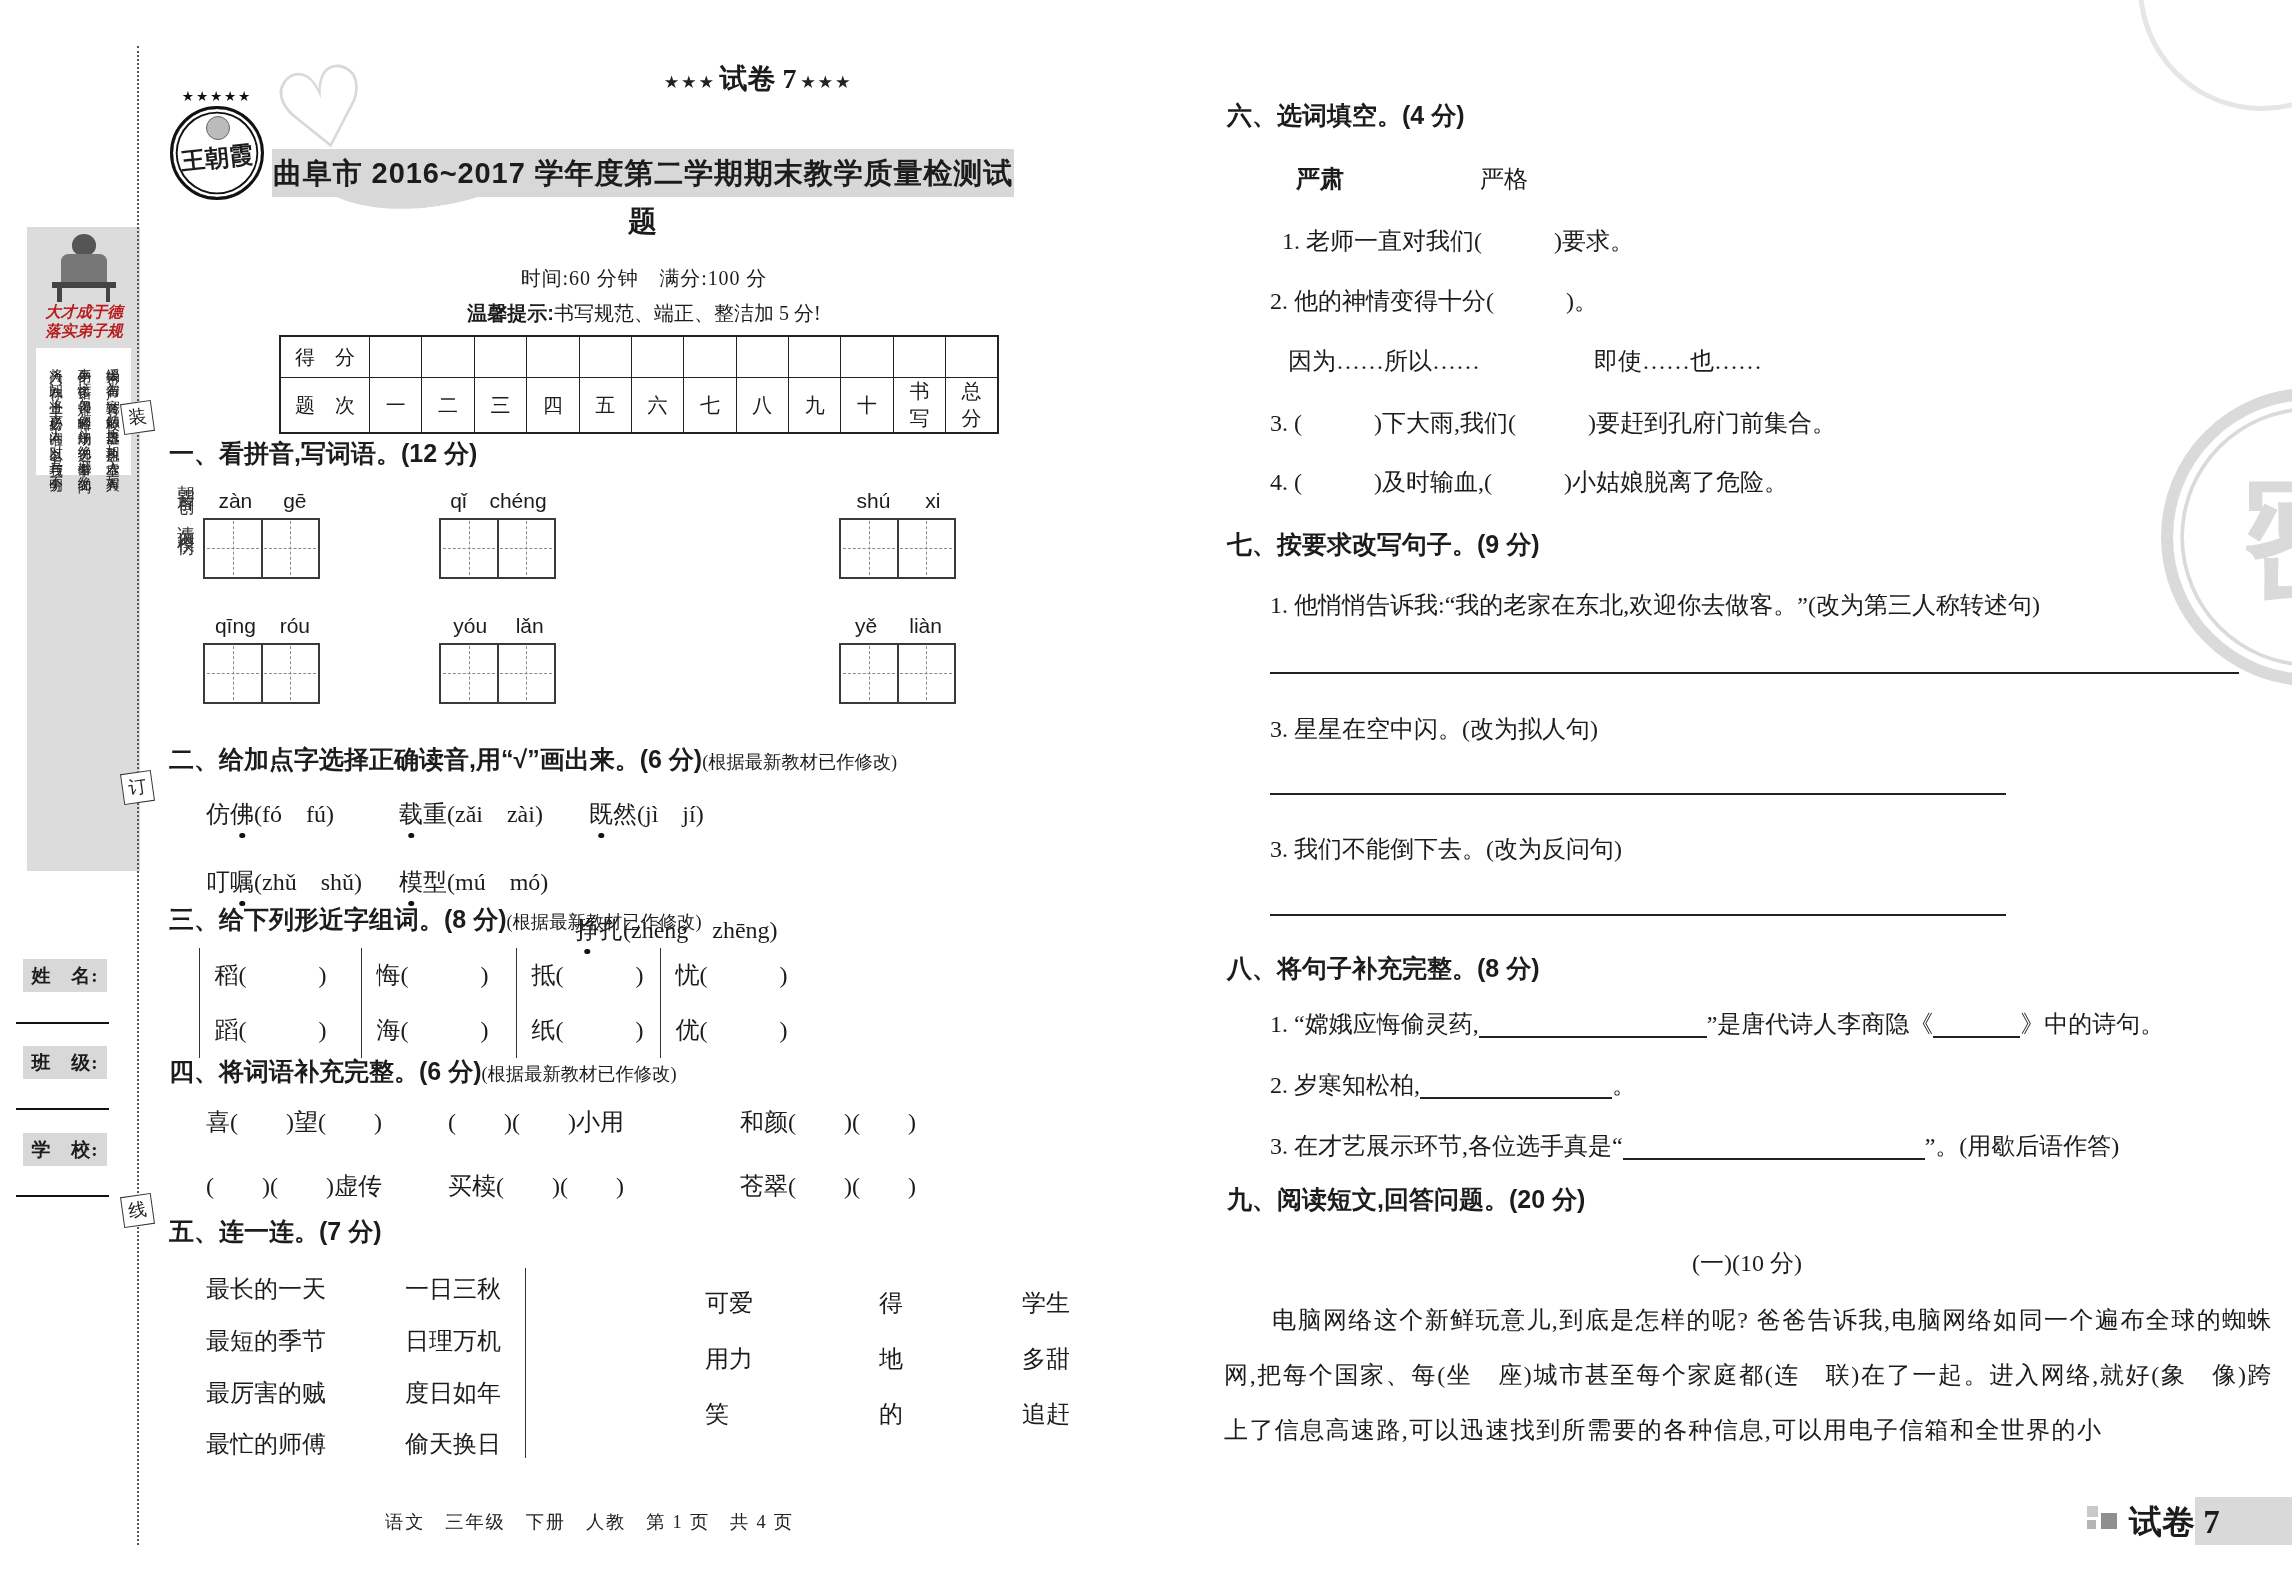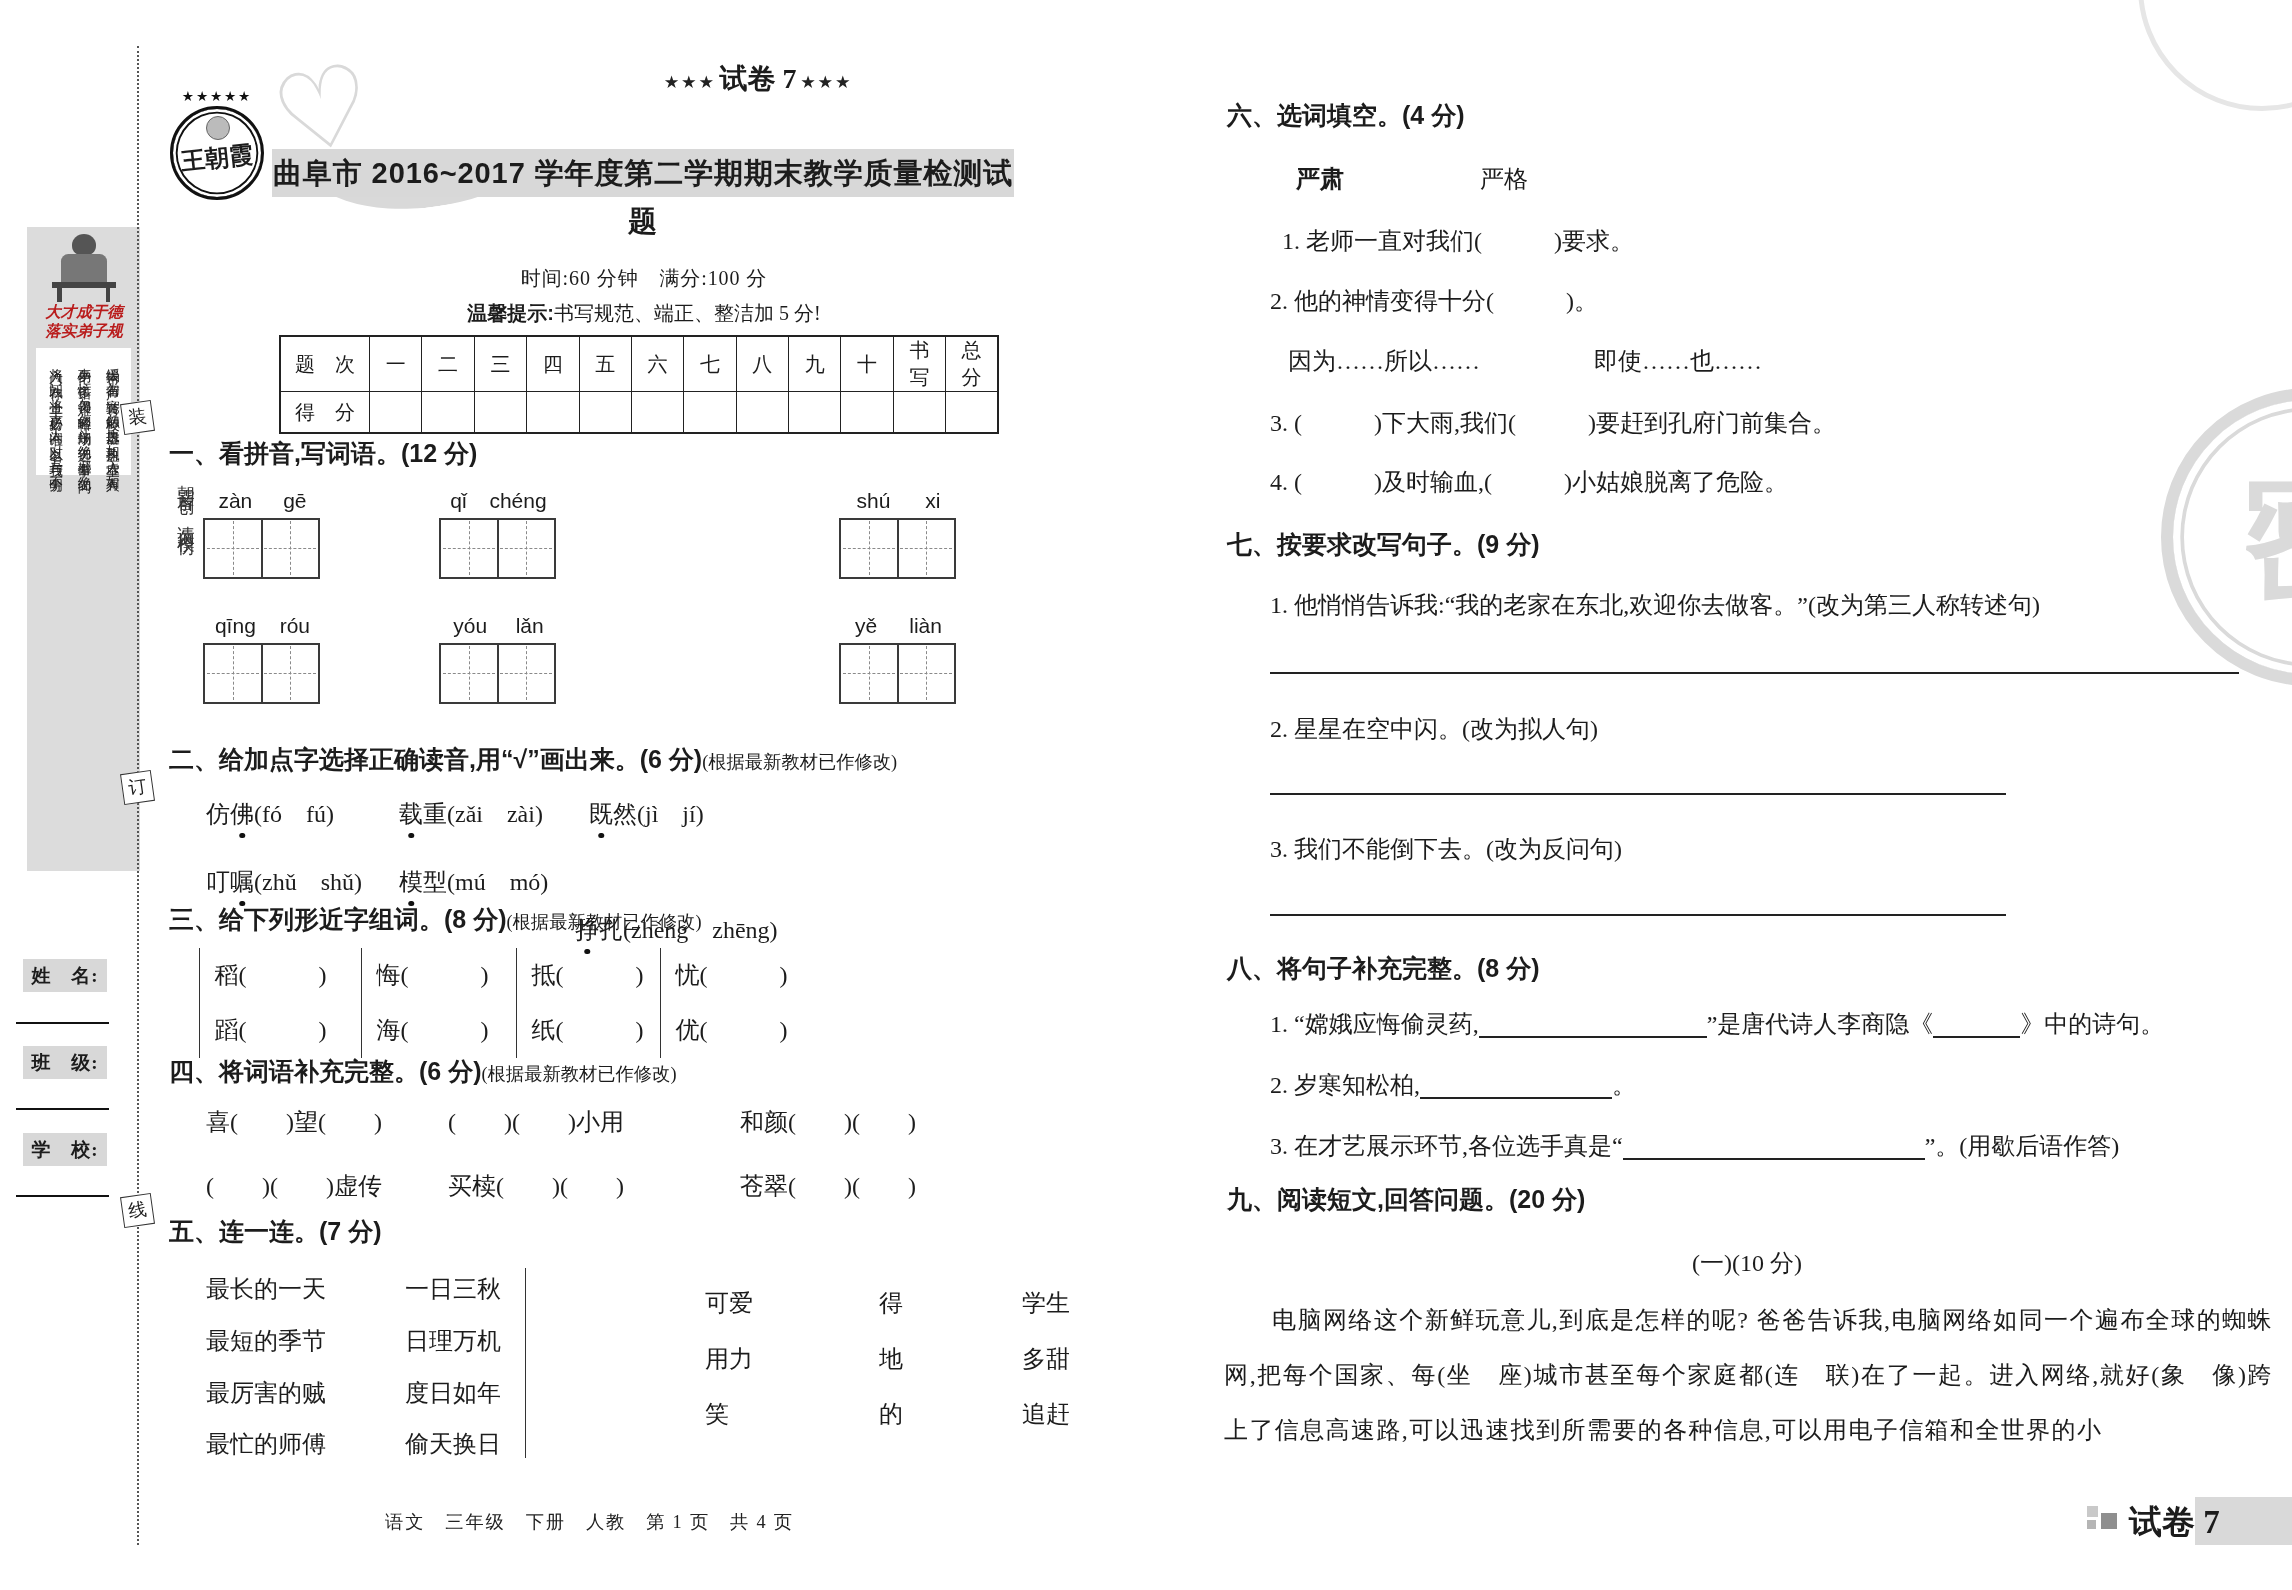--- a/index.html
+++ b/index.html
@@ -165,48 +165,48 @@
 
   <div class="abs banner hei" style="left:272px;top:149px;width:742px;height:48px;">曲阜市 2016~2017 学年度第二学期期末教学质量检测试题</div>
   <div class="abs timerow" style="left:274px;top:265px;width:740px;">时间:60 分钟　满分:100 分</div>
   <div class="abs tiprow" style="left:274px;top:300px;width:740px;">
     <span class="hei" style="font-size:20px;">温馨提示:</span><span>书写规范、端正、整洁加 5 分!</span>
   </div>
 
   <table class="score abs" style="left:279px;top:335px;">
     <tbody>
         <tr>
+      <td style="height:40px;">得　分</td>
+      <td></td>
+          <td></td>
+      <td></td>
+          <td></td>
+      <td></td>
+          <td></td>
+      <td></td>
+          <td></td>
+      <td></td>
+          <td></td>
+      <td></td>
+          <td></td>
+    </tr>
+    <tr>
       <td>题　次</td>
       <td>一</td>
       <td>二</td>
       <td>三</td>
       <td>四</td>
       <td>五</td>
       <td>六</td>
       <td>七</td>
       <td>八</td>
       <td>九</td>
       <td>十</td>
       <td>书　写</td>
       <td>总　分</td>
-    </tr>
-    <tr>
-      <td style="height:40px;">得　分</td>
-      <td></td>
-          <td></td>
-      <td></td>
-          <td></td>
-      <td></td>
-          <td></td>
-      <td></td>
-          <td></td>
-      <td></td>
-          <td></td>
-      <td></td>
-          <td></td>
     </tr>
   </tbody>
     </table>
 
   <div class="abs sec-title" style="left:169px;top:437px;">一、看拼音,写词语。(12 分)</div>
 
   <div class="abs py" style="left:203px;top:489px;">
     <div class="py-label">
         <span>zàn</span>
         <span>gē</span>
@@ -340,21 +340,21 @@
   <div class="abs q" style="left:1270px;top:225px;margin-left:12px;">1. 老师一直对我们(　　　)要求。</div>
   <div class="abs q" style="left:1270px;top:285px;">2. 他的神情变得十分(　　　)。</div>
   <div class="abs q" style="left:1288px;top:345px;">因为……所以……</div>
   <div class="abs q" style="left:1594px;top:345px;">即使……也……</div>
   <div class="abs q" style="left:1270px;top:407px;">3. (　　　)下大雨,我们(　　　)要赶到孔府门前集合。</div>
   <div class="abs q" style="left:1270px;top:466px;">4. (　　　)及时输血,(　　　)小姑娘脱离了危险。</div>
 
   <div class="abs sec-title" style="left:1227px;top:528px;">七、按要求改写句子。(9 分)</div>
   <div class="abs q" style="left:1270px;top:589px;">1. 他悄悄告诉我:“我的老家在东北,欢迎你去做客。”(改为第三人称转述句)</div>
   <div class="abs uline" style="left:1270px;top:672px;width:969px;"></div>
-  <div class="abs q" style="left:1270px;top:713px;">2. 星星在空中闪。(改为拟人句)</div>
+  <div class="abs q" style="left:1270px;top:713px;">3. 星星在空中闪。(改为拟人句)</div>
   <div class="abs uline" style="left:1270px;top:793px;width:736px;"></div>
   <div class="abs q" style="left:1270px;top:833px;">3. 我们不能倒下去。(改为反问句)</div>
   <div class="abs uline" style="left:1270px;top:914px;width:736px;"></div>
 
   <div class="abs sec-title" style="left:1227px;top:952px;">八、将句子补充完整。(8 分)</div>
   <div class="abs q" style="left:1270px;top:1008px;">
     <span>1. “嫦娥应悔偷灵药,</span><span class="blank" style="width:228px;"></span><span>”是唐代诗人李商隐《</span><span class="blank" style="width:87px;"></span><span>》中的诗句。</span>
   </div>
   <div class="abs q" style="left:1270px;top:1069px;">
     <span>2. 岁寒知松柏,</span><span class="blank" style="width:192px;"></span><span>。</span>

